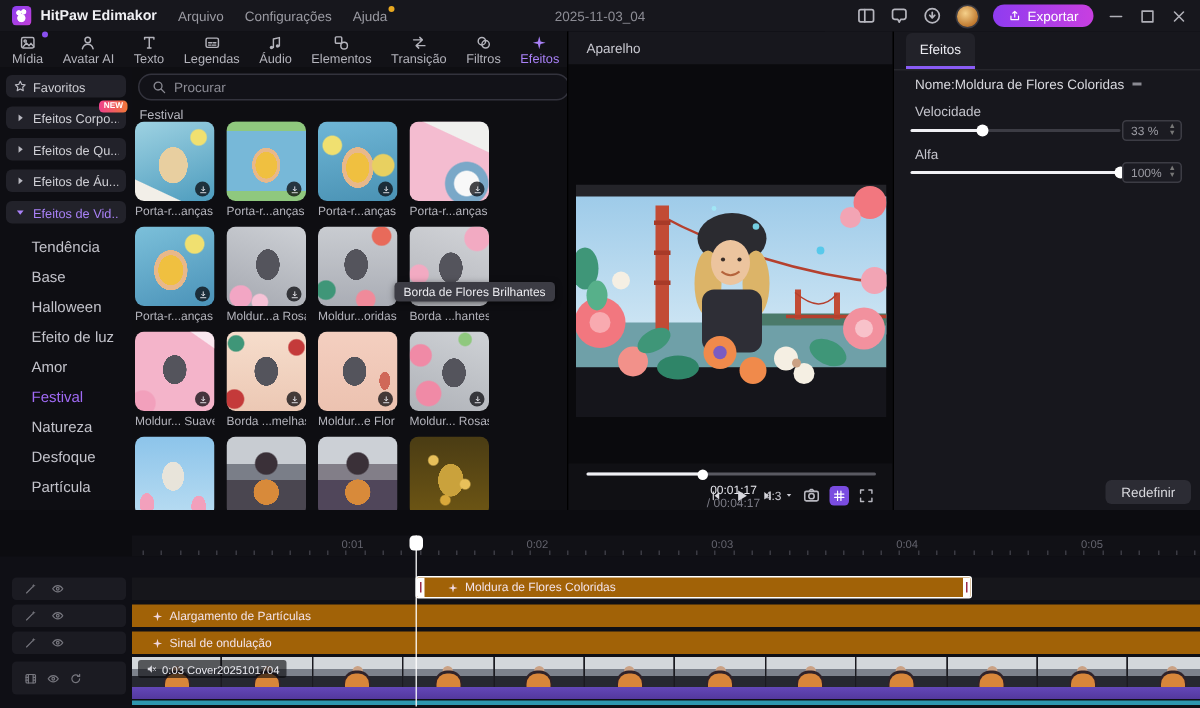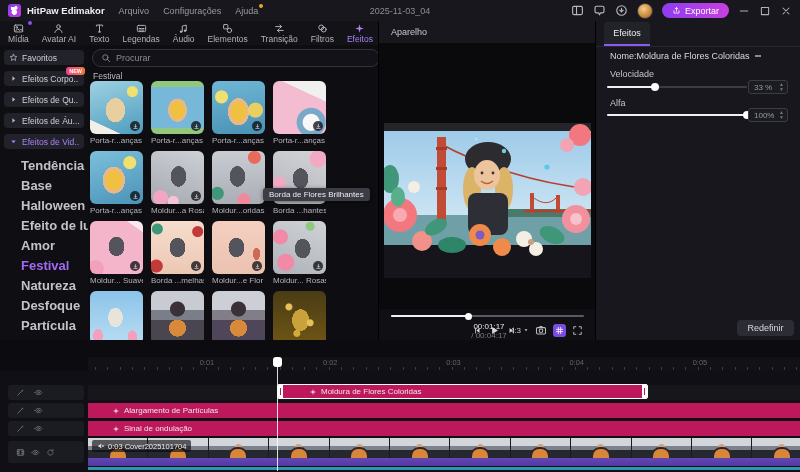--- a/index.html
+++ b/index.html
@@ -34,21 +34,21 @@
   .rtab-dot{position:absolute;right:-3px;top:-2px;width:4px;height:4px;border-radius:50%;background:#8a4ff0;}
   
   #sidebar{left:0;top:45px;width:88px;height:295px;background:#0e0e13;box-sizing:border-box;padding:5px 4px 0 4px;overflow:hidden;}
   .sb-box{height:15px;background:#22222a;border-radius:4px;display:flex;align-items:center;padding:0 5px;margin-bottom:6px;color:#d0d0d6;position:relative;}
   .sb-box .ic{width:9px;height:9px;margin-right:4px;color:#b8b8c0;flex:none;}
   .sb-box.expanded{color:#a981f7;}
   .sb-box.expanded .ic{color:#a981f7;}
   .sb-label{white-space:nowrap;overflow:hidden;font-size:8.5px;}
   .sb-badge{position:absolute;right:-1px;top:-4px;font-size:5.5px;font-weight:bold;color:#fff;padding:1px 3px;border-radius:3px;
             background:linear-gradient(90deg,#f0408c,#f07838);}
-  .sb-item{height:20px;display:flex;align-items:center;padding-left:17px;color:#c2c2ca;font-size:13px;white-space:nowrap;font-weight:bold;}
+  .sb-item{height:20px;display:flex;align-items:center;padding-left:17px;color:#c2c2ca;font-size:10px;white-space:nowrap;}
   .sb-item.active{color:#a06af5;}
   
   #media{left:88px;top:45px;width:290px;height:295px;background:#0e0e12;box-sizing:border-box;overflow:hidden;}
   #searchbar{position:absolute;left:4px;top:4px;width:278px;height:16px;border:1px solid #33333d;border-radius:9px;
              display:flex;align-items:center;padding-left:8px;gap:5px;color:#8a8a93;background:#121218;}
   #searchbar .ic{width:10px;height:10px;}
   #section-title{position:absolute;left:5px;top:26px;color:#b8b8c0;font-size:8.5px;}
   #grid{position:absolute;left:2px;top:36px;width:286px;display:grid;grid-template-columns:repeat(4,53px);column-gap:8px;row-gap:4px;}
   .cell{width:53px;}
   .thumb{position:relative;width:53px;height:53px;border-radius:6px;overflow:hidden;}
@@ -116,26 +116,26 @@
   #split-label{color:#c8c8d0;margin-left:4px;font-size:8.5px;}
   .tl-sep{width:1px;height:10px;background:#34343c;margin-left:11px;}
   #tl-right{margin-left:auto;display:flex;align-items:center;padding-right:10px;}
   #magnet-btn{width:15px;height:13px;border-radius:3px;background:rgba(138,92,245,.28);color:#b08cf5;display:flex;align-items:center;justify-content:center;margin-left:9px;}
   #snap-btn{width:15px;height:13px;border-radius:3px;color:#a981f7;display:flex;align-items:center;justify-content:center;margin-left:6px;}
   #zoom-slider{position:relative;width:38px;height:2px;background:#3c3c44;border-radius:1px;margin-left:8px;}
   #zoom-handle{position:absolute;left:10px;top:-2.5px;width:7px;height:7px;border-radius:50%;background:#e8e8ee;}
   
   #ruler{left:88px;top:357px;width:712px;height:14px;background:#111116;}
   .tick{position:absolute;bottom:1px;width:1px;height:3px;background:#3a3a42;}
-  .rlab{position:absolute;top:1px;transform:translateX(-50%);color:#63636d;font-size:7.5px;}
+  .rlab{position:absolute;top:1px;transform:translateX(-50%);color:#63636d;font-size:7.5px;margin-left:28px;}
   #tracks{left:0;top:371px;width:800px;height:101px;background:#0f0f15;}
   .thead{position:absolute;left:8px;width:76px;background:#1b1b22;border-radius:3px;display:flex;align-items:center;gap:9px;padding-left:8px;box-sizing:border-box;color:#76767e;}
   .thead .ic{width:9px;height:9px;}
   .trow-bg{position:absolute;left:88px;width:712px;background:#16161b;}
-  .clip{position:absolute;height:15px;background:#be185d;display:flex;align-items:center;gap:4px;padding-left:24px;box-sizing:border-box;color:#f2e2e8;overflow:hidden;white-space:nowrap;}
+  .clip{position:absolute;height:15px;background:#a16207;display:flex;align-items:center;gap:4px;padding-left:13px;box-sizing:border-box;color:#f2e2e8;overflow:hidden;white-space:nowrap;}
   .clip .ic{width:8px;height:8px;flex:none;color:#f0d8e0;}
   .clip-label{font-size:8px;}
   #clip-sel{border:1px solid #fff;border-radius:2px;}
   .handle-bar{position:absolute;top:0;bottom:0;width:5px;background:#fff;display:flex;align-items:center;justify-content:center;}
   .handle-bar i{display:block;width:1px;height:7px;background:#9a2a4a;}
   #videoclip{position:absolute;left:88px;top:67px;width:712px;height:20px;display:flex;overflow:hidden;background:#2a2a32;}
   .fcell{position:relative;flex:none;width:59.4px;height:20px;background:linear-gradient(180deg,#d3d7db 0 40%,#7d828c 40% 62%,#262830 62%);border-right:1px solid #1a1a20;}
   .fcell::before{content:"";position:absolute;left:50%;bottom:7px;width:7px;height:7px;margin-left:-3.5px;border-radius:50%;background:#caa184;}
   .fcell::after{content:"";position:absolute;left:50%;bottom:0;width:16px;height:9px;margin-left:-8px;border-radius:7px 7px 0 0;background:#d8863a;box-shadow:0 -1px 0 1px #30232a;}
   #vclip-label{position:absolute;left:92px;top:69px;height:12px;background:rgba(8,8,12,.62);border-radius:2px;display:flex;align-items:center;gap:3px;padding:0 5px;color:#ececf2;font-size:7.5px;z-index:5;}

